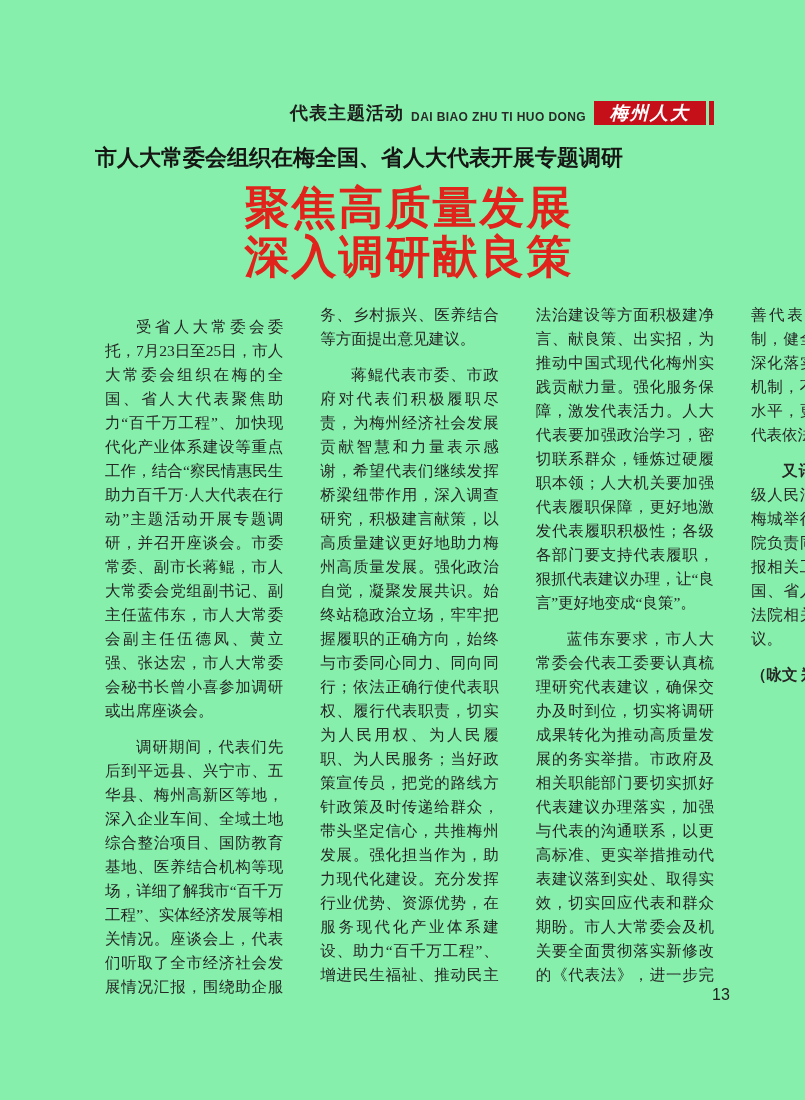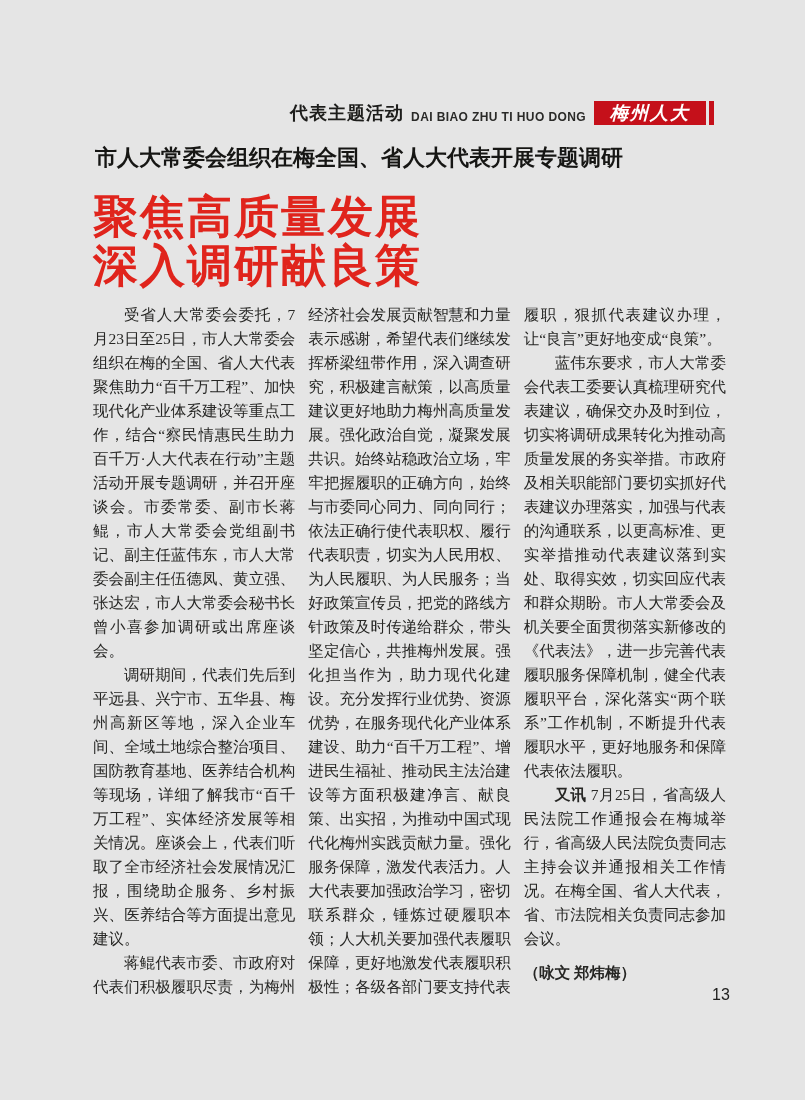--- a/index.html
+++ b/index.html
@@ -1,17 +1,17 @@
 <!DOCTYPE html>
 <html><head>
 <meta charset="utf-8">
 <style>
   html,body { margin:0; padding:0; background:#ffffff; }
   .page {
-    position:relative; width:805px; height:1100px; background:#e5e5e5;
+    position:relative; width:805px; height:1100px; background:#86efac;
     font-family:"Liberation Serif", serif; overflow:hidden;
   }
   .header {
     position:absolute; top:100px; right:91px; height:26px;
     display:flex; align-items:center;
   }
   .section-title {
     font-family:"Liberation Sans", sans-serif; font-weight:bold;
     font-size:18px; color:#1d1d1b; letter-spacing:1px; white-space:nowrap;
   }
@@ -26,31 +26,31 @@
     color:#ffffff; font-size:18px; font-weight:bold; font-style:italic;
     letter-spacing:2px; font-family:"Liberation Serif", serif;
   }
   .brand-bar { margin-left:3px; width:5px; height:24px; }
   .kicker {
     position:absolute; left:95px; top:143px;
     font-family:"Liberation Sans", sans-serif; font-weight:bold;
     font-size:22px; color:#161614; white-space:nowrap;
   }
   .title {
-    position:absolute; left:93px; top:193px; width:632px;
-    font-weight:900; font-size:45px; line-height:49px;
+    position:absolute; left:93px; top:184px; width:632px;
+    text-align:center; font-weight:900; font-size:45px; line-height:49px;
     letter-spacing:2px; font-family:"Liberation Serif", serif;
   }
   .body-cols {
     position:absolute; left:93px; top:303px; width:633px; height:702px;
     column-count:3; column-gap:13px; column-fill:auto;
     font-size:15.5px; line-height:24px; text-align:justify;
     color:#262624;
   }
-  .body-cols p { margin:0; text-indent:2em; }
+  .body-cols p { margin:12px; text-indent:2em; }
   .lead { font-weight:bold; }
   .byline {
     text-indent:0 !important; text-align:left; font-weight:bold;
     margin-top:10px !important; padding-right:4px;
   }
   .page-number {
     position:absolute; left:712px; top:986px;
     font-family:"Liberation Sans", sans-serif; font-size:16px; color:#222220;
   }
 </style>

